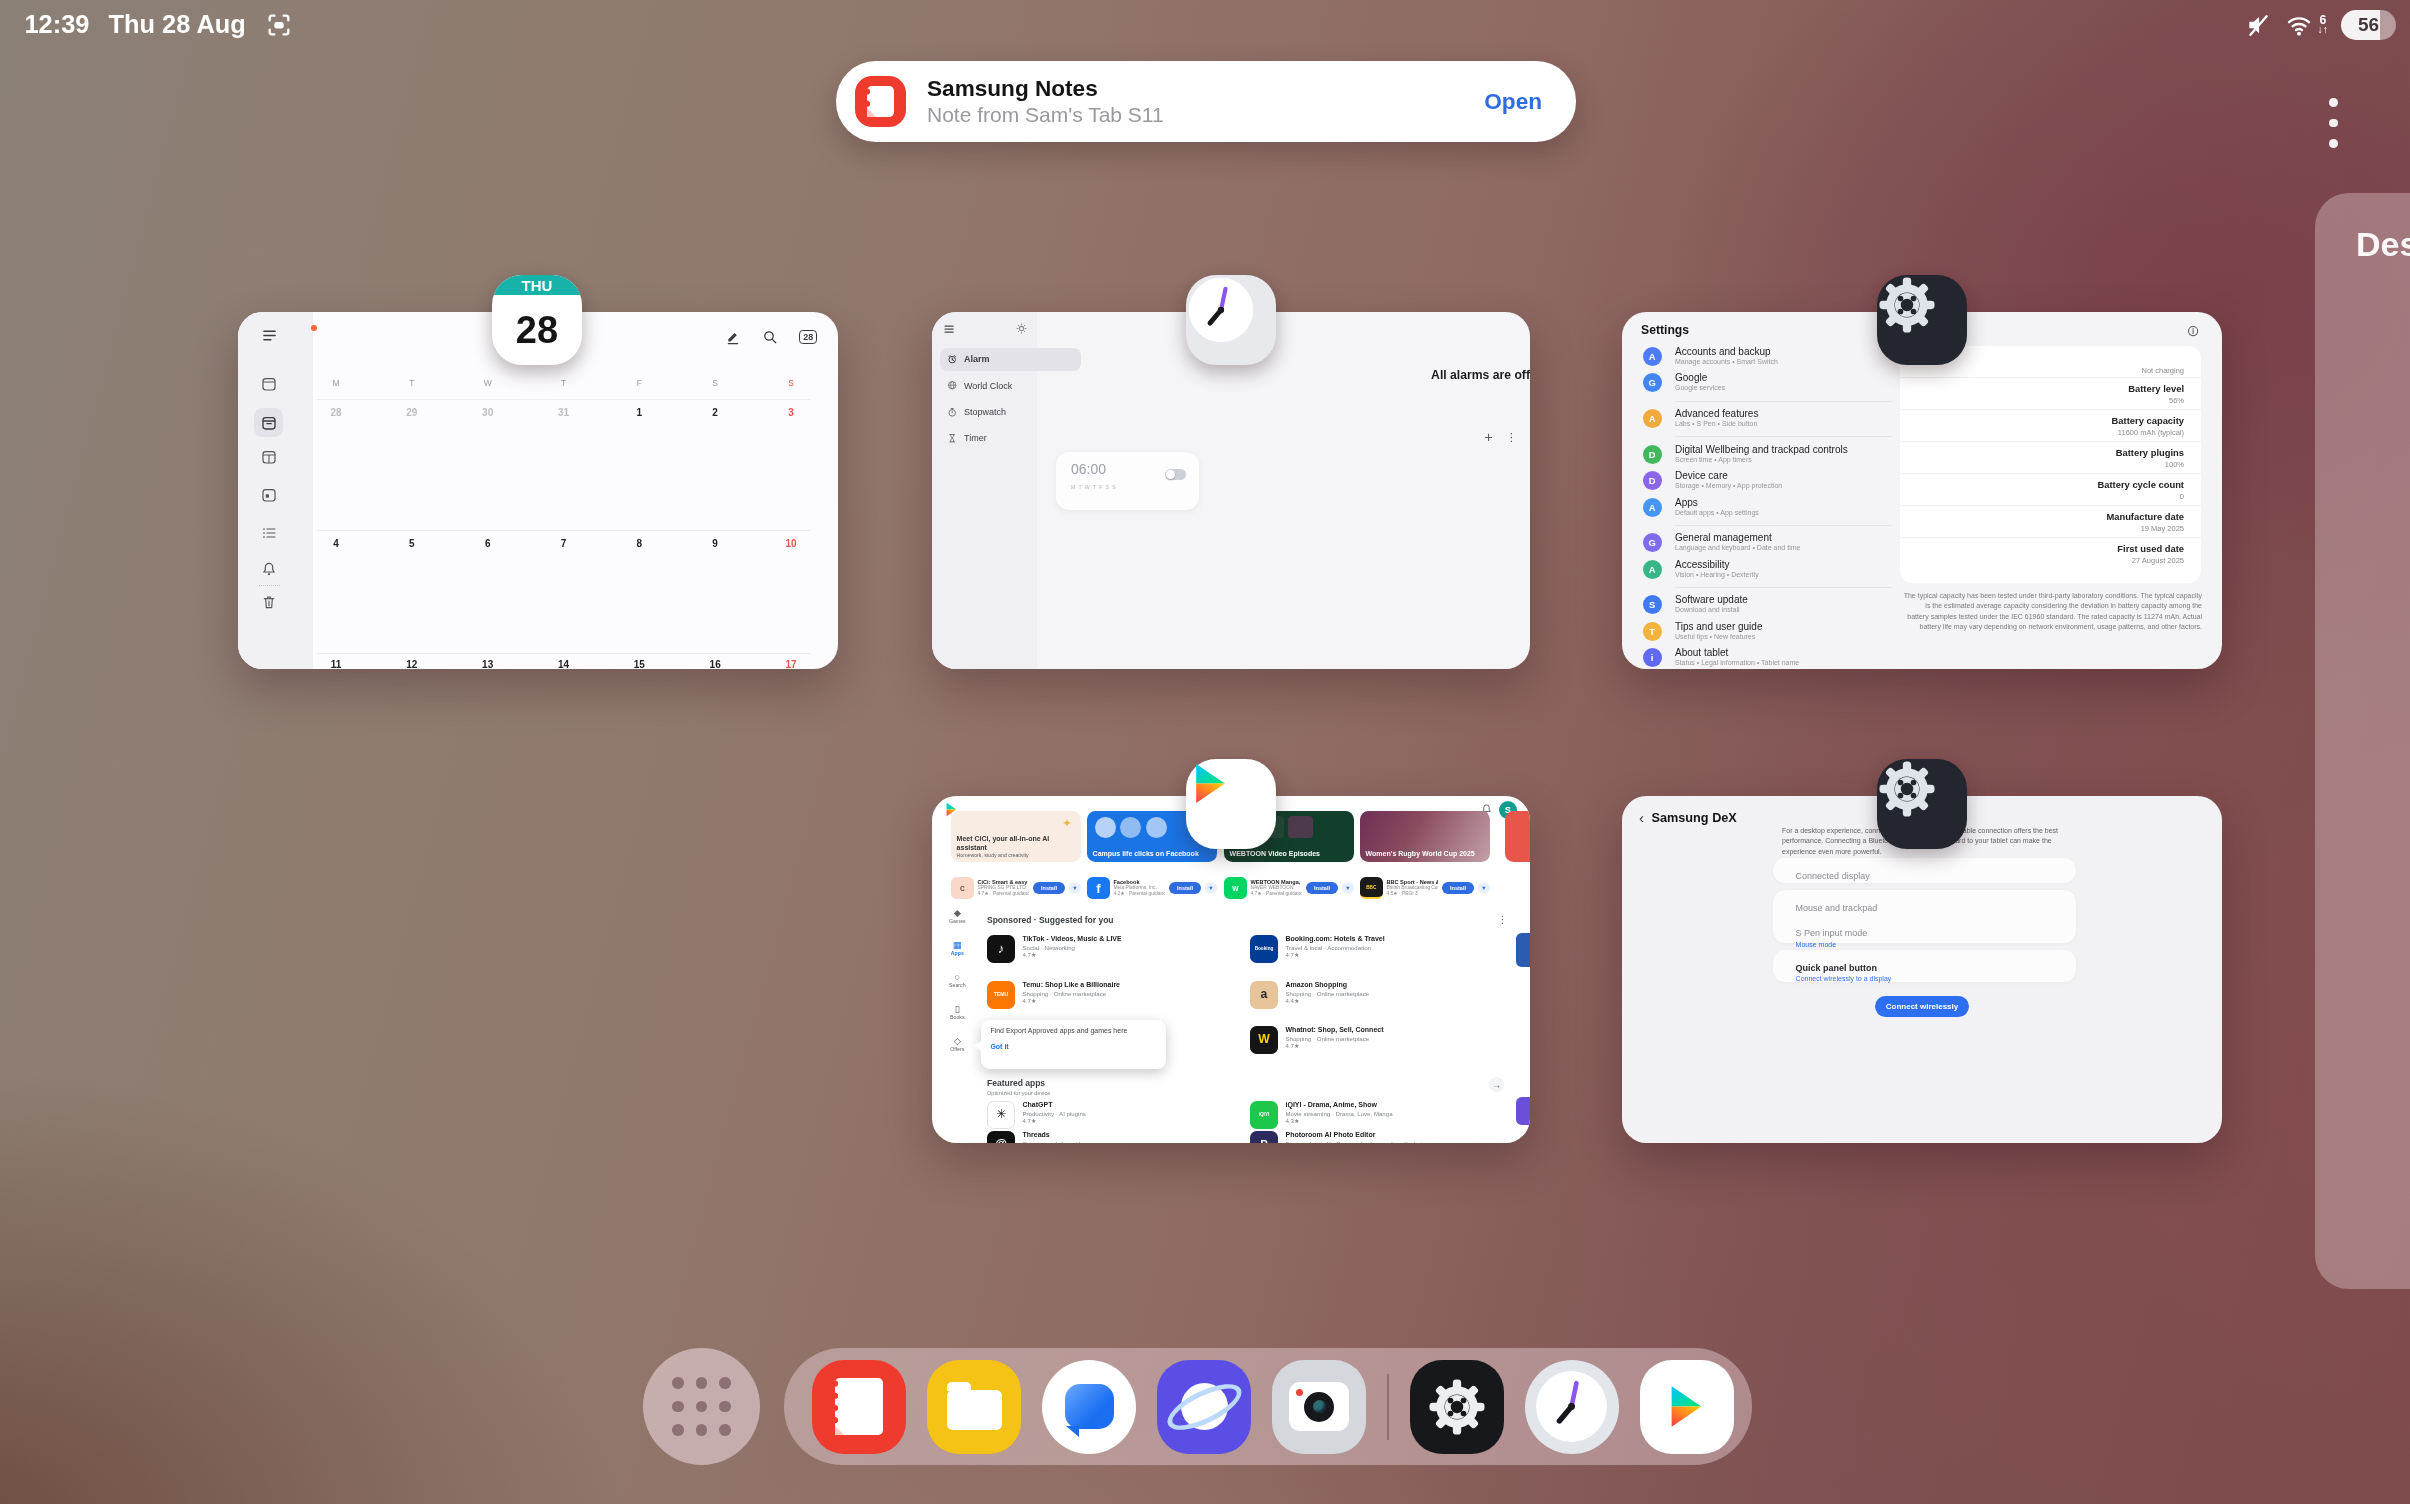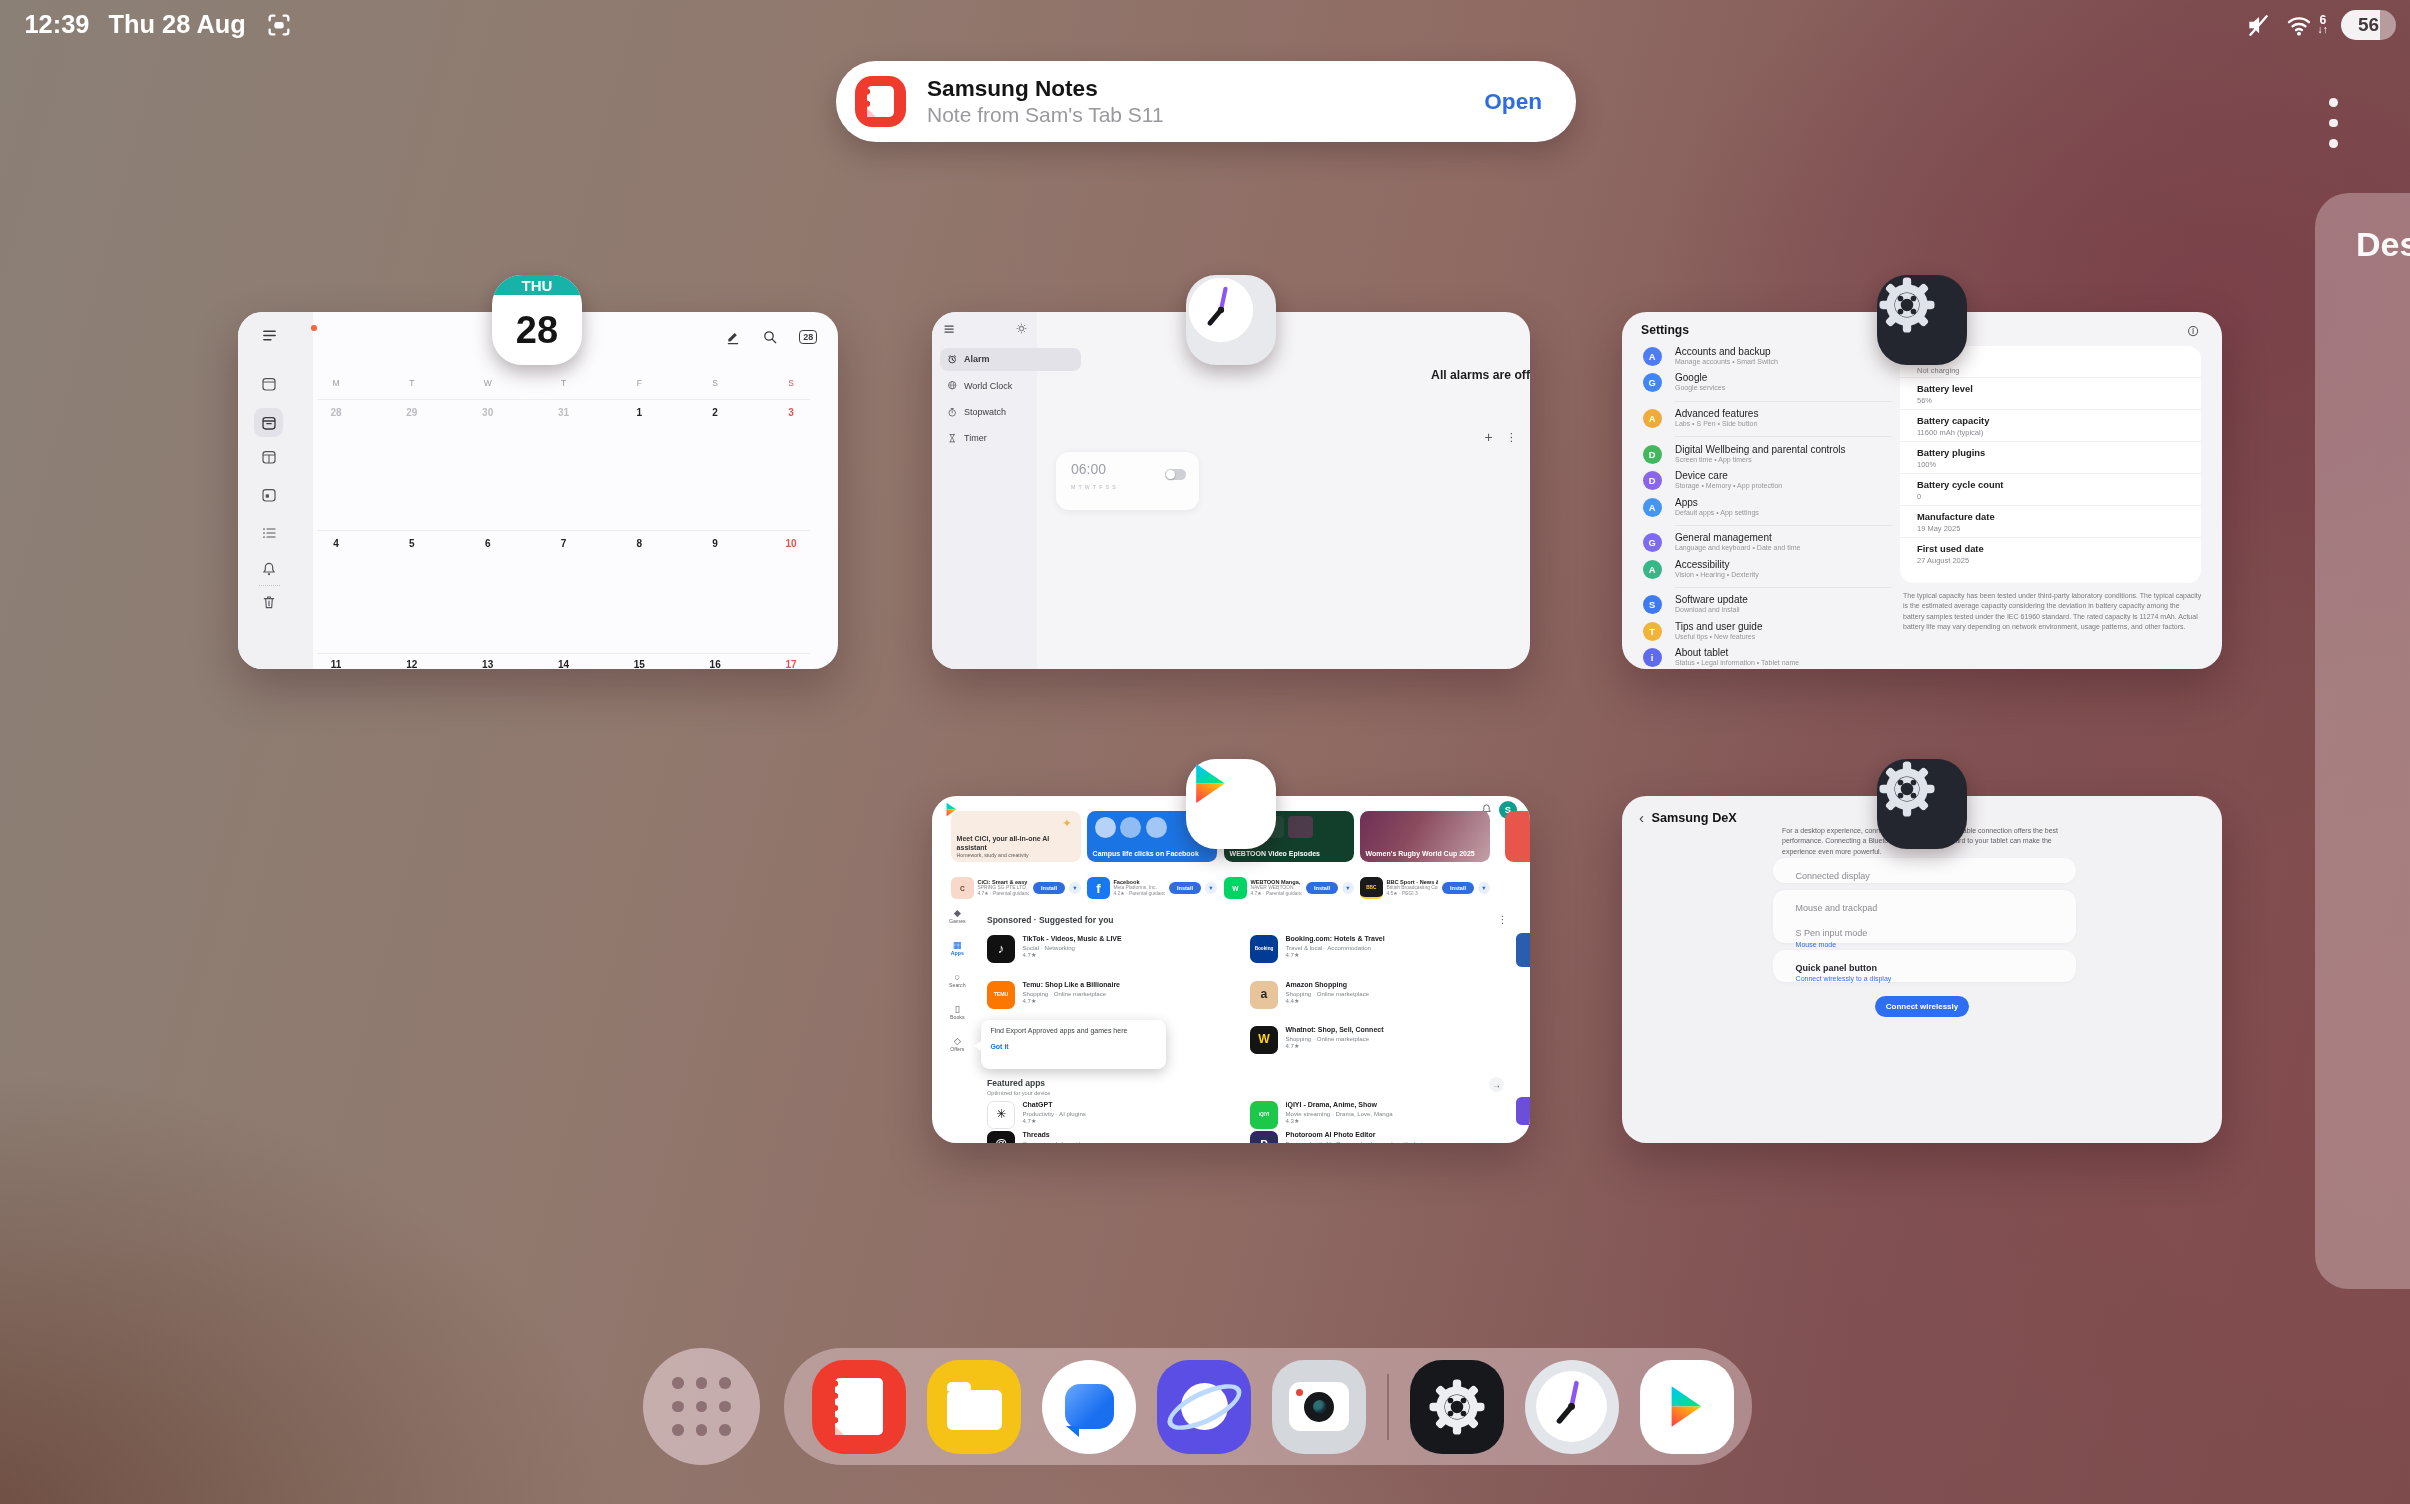--- a/index.html
+++ b/index.html
@@ -364,21 +364,21 @@
           <i></i>
         </span>
     </div>
   </div>
 
   <div class="fic" style="left:1877px;top:275px;background:#23262f;--hole:#23262f;color:#dfe3ea;">
     <svg width="60" height="60" viewBox="0 0 72 72">
         <use href="#sym-gear"></use>
       </svg>
   </div>
-  <div class="card set-card" style="left:1622px;top:312px;width:600px;height:357px;">
+  <div class="card set-card" style="left:1622px;top:312px;width:600px;height:357px;text-align:right;">
     <span class="txt" style="left:19px;top:11.3px;font-size:12.2px;font-weight:bold;color:#141416;">Settings</span>
     <svg style="position:absolute;left:256px;top:13px;" width="12.2" height="12.2" viewBox="0 0 24 24">
         <circle cx="10.5" cy="10.5" r="6.3" fill="none" stroke="#3a3a40" stroke-width="2"></circle>
         <line x1="15.2" y1="15.2" x2="20.5" y2="20.5" stroke="#3a3a40" stroke-width="2" stroke-linecap="round"></line>
       </svg>
     <svg style="position:absolute;left:565px;top:13px;" width="12.2" height="12.2" viewBox="0 0 24 24">
         <circle cx="12" cy="12" r="9" fill="none" stroke="#55555a" stroke-width="2"></circle>
         <path d="M12 10.5v6M12 7v1.5" stroke="#55555a" stroke-width="2" stroke-linecap="round"></path>
       </svg>
 
@@ -402,21 +402,21 @@
           <span>A</span>
         </span>
         <span class="sit">Advanced features</span>
         <span class="sis">Labs • S Pen • Side button</span>
       </div>
     <div class="sdiv" style="top:124px"></div>
     <div class="sitem" style="top:132px">
         <span class="sic" style="background: rgb(67, 183, 93);">
           <span>D</span>
         </span>
-        <span class="sit">Digital Wellbeing and parental controls</span>
+        <span class="sit">Digital Wellbeing and trackpad controls</span>
         <span class="sis">Screen time • App timers</span>
       </div>
     <div class="sitem" style="top:158px">
         <span class="sic" style="background: rgb(138, 102, 232);">
           <span>D</span>
         </span>
         <span class="sit">Device care</span>
         <span class="sis">Storage • Memory • App protection</span>
       </div>
     <div class="sitem" style="top:185px">

